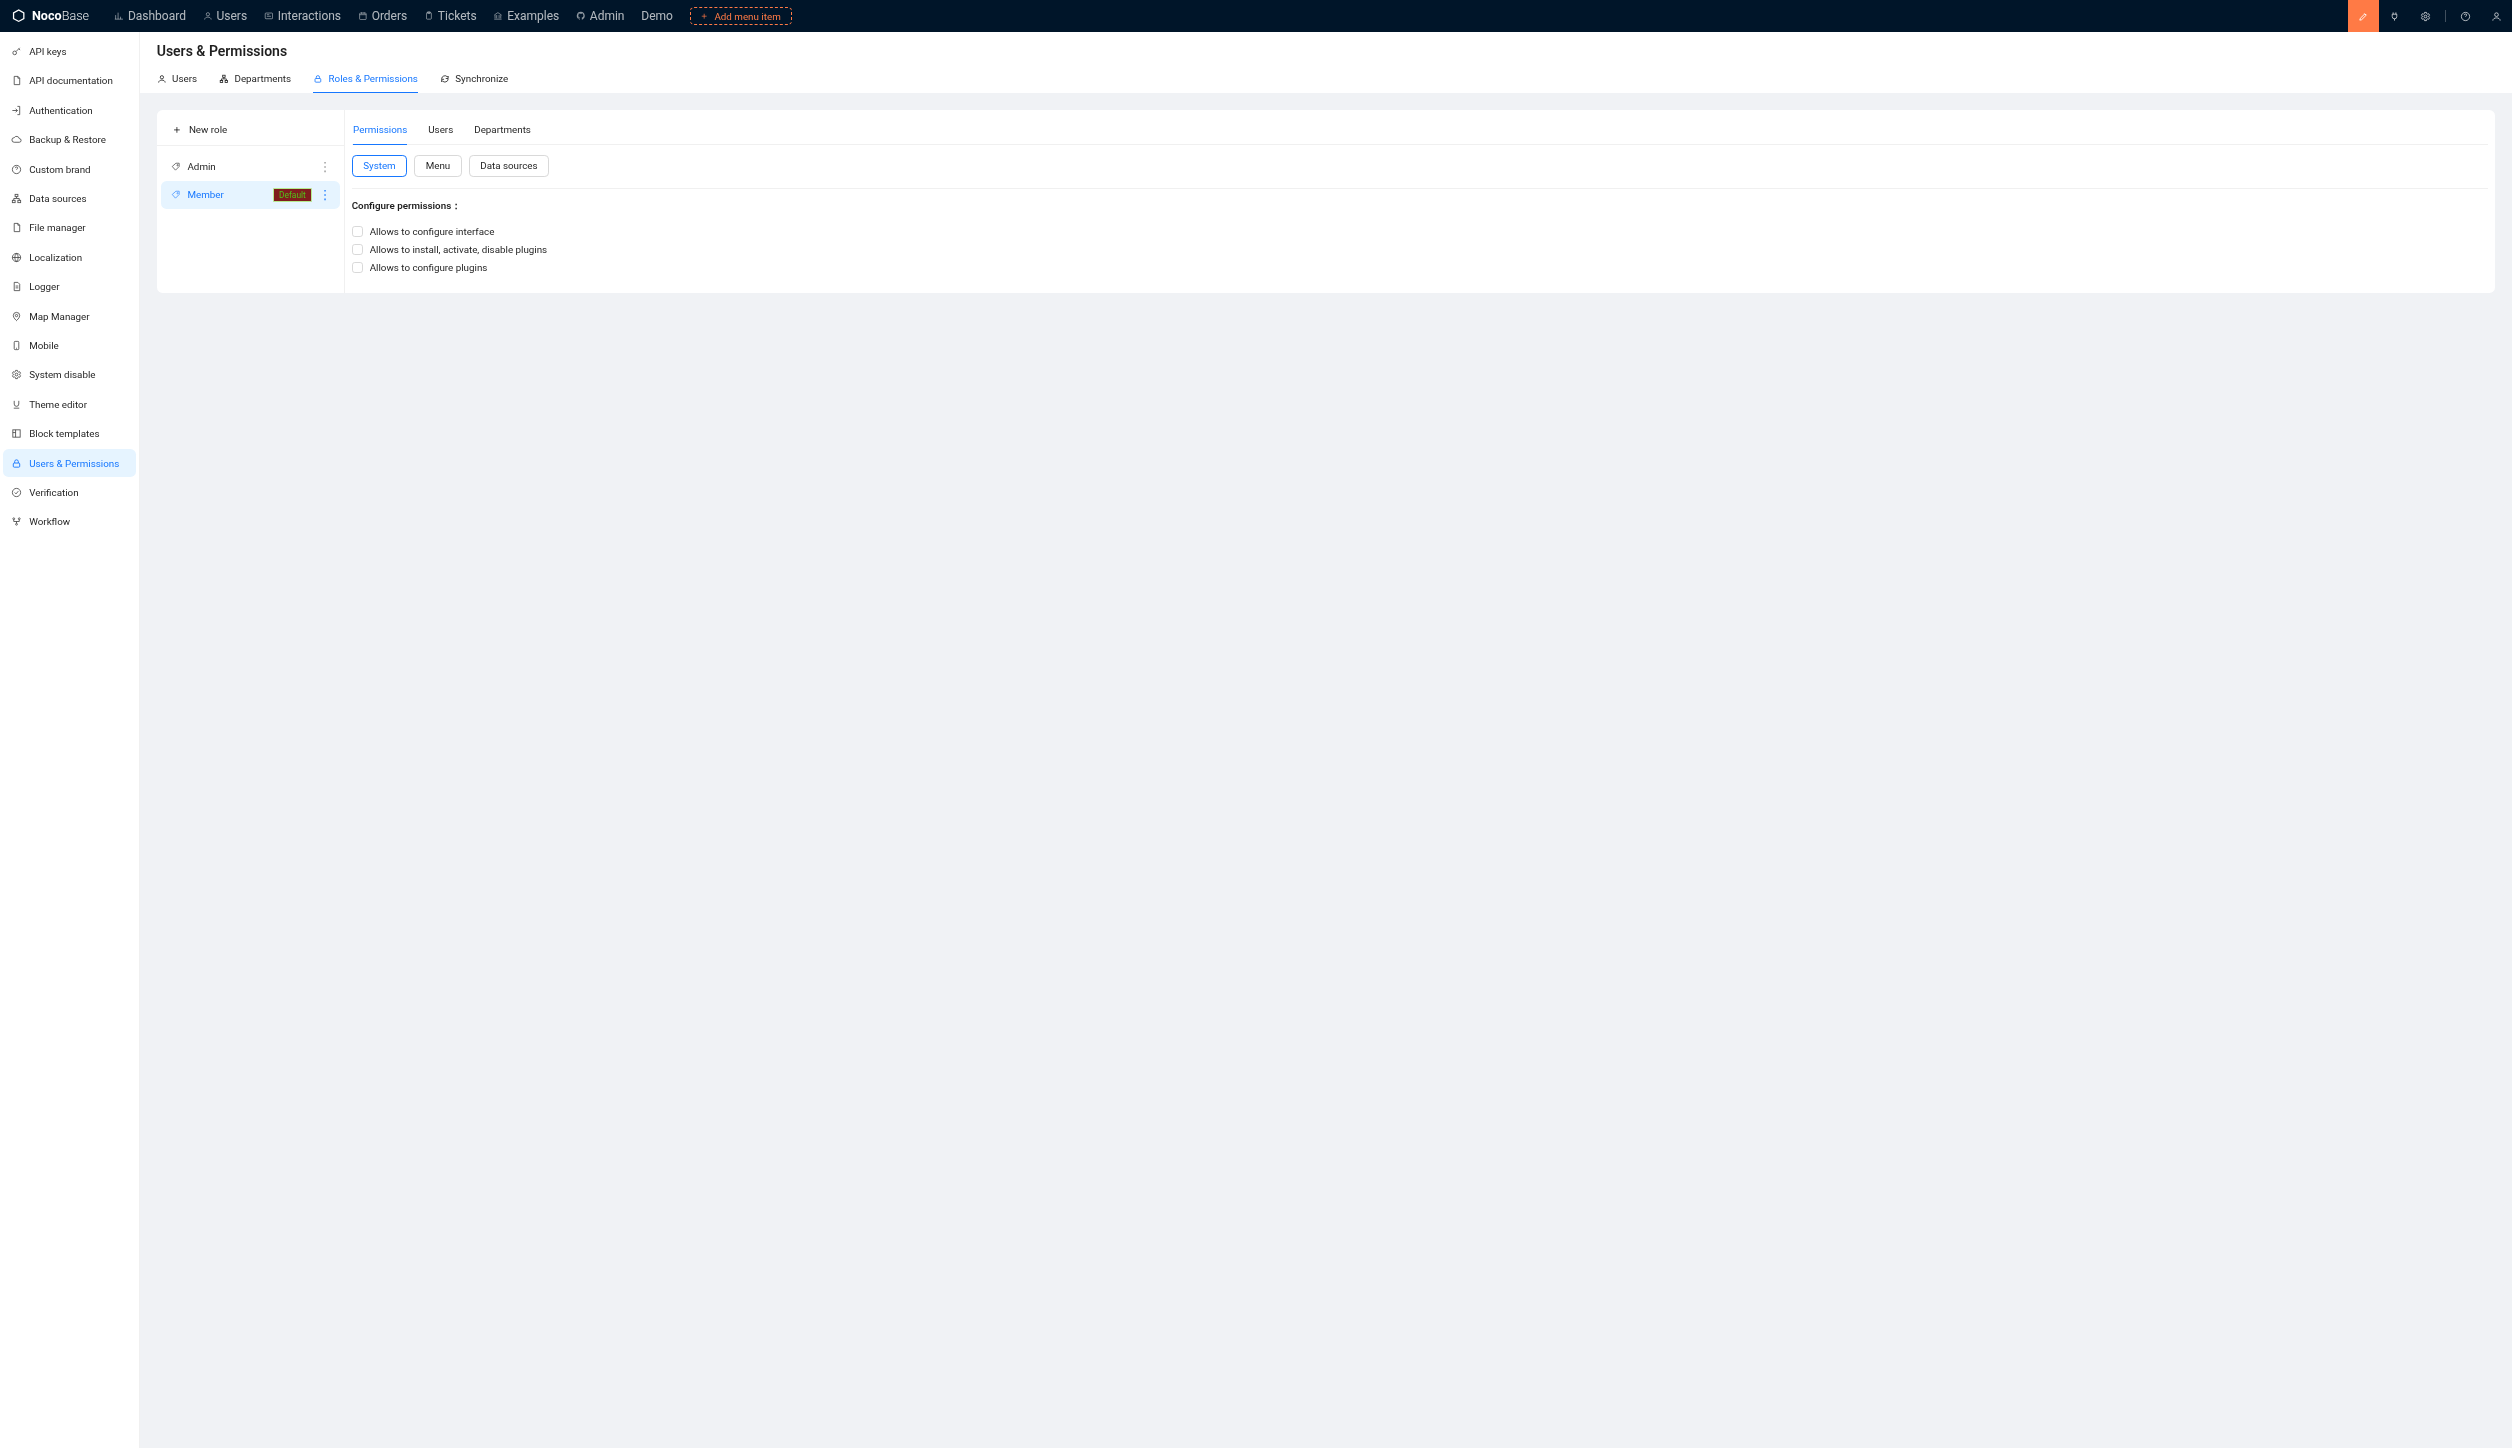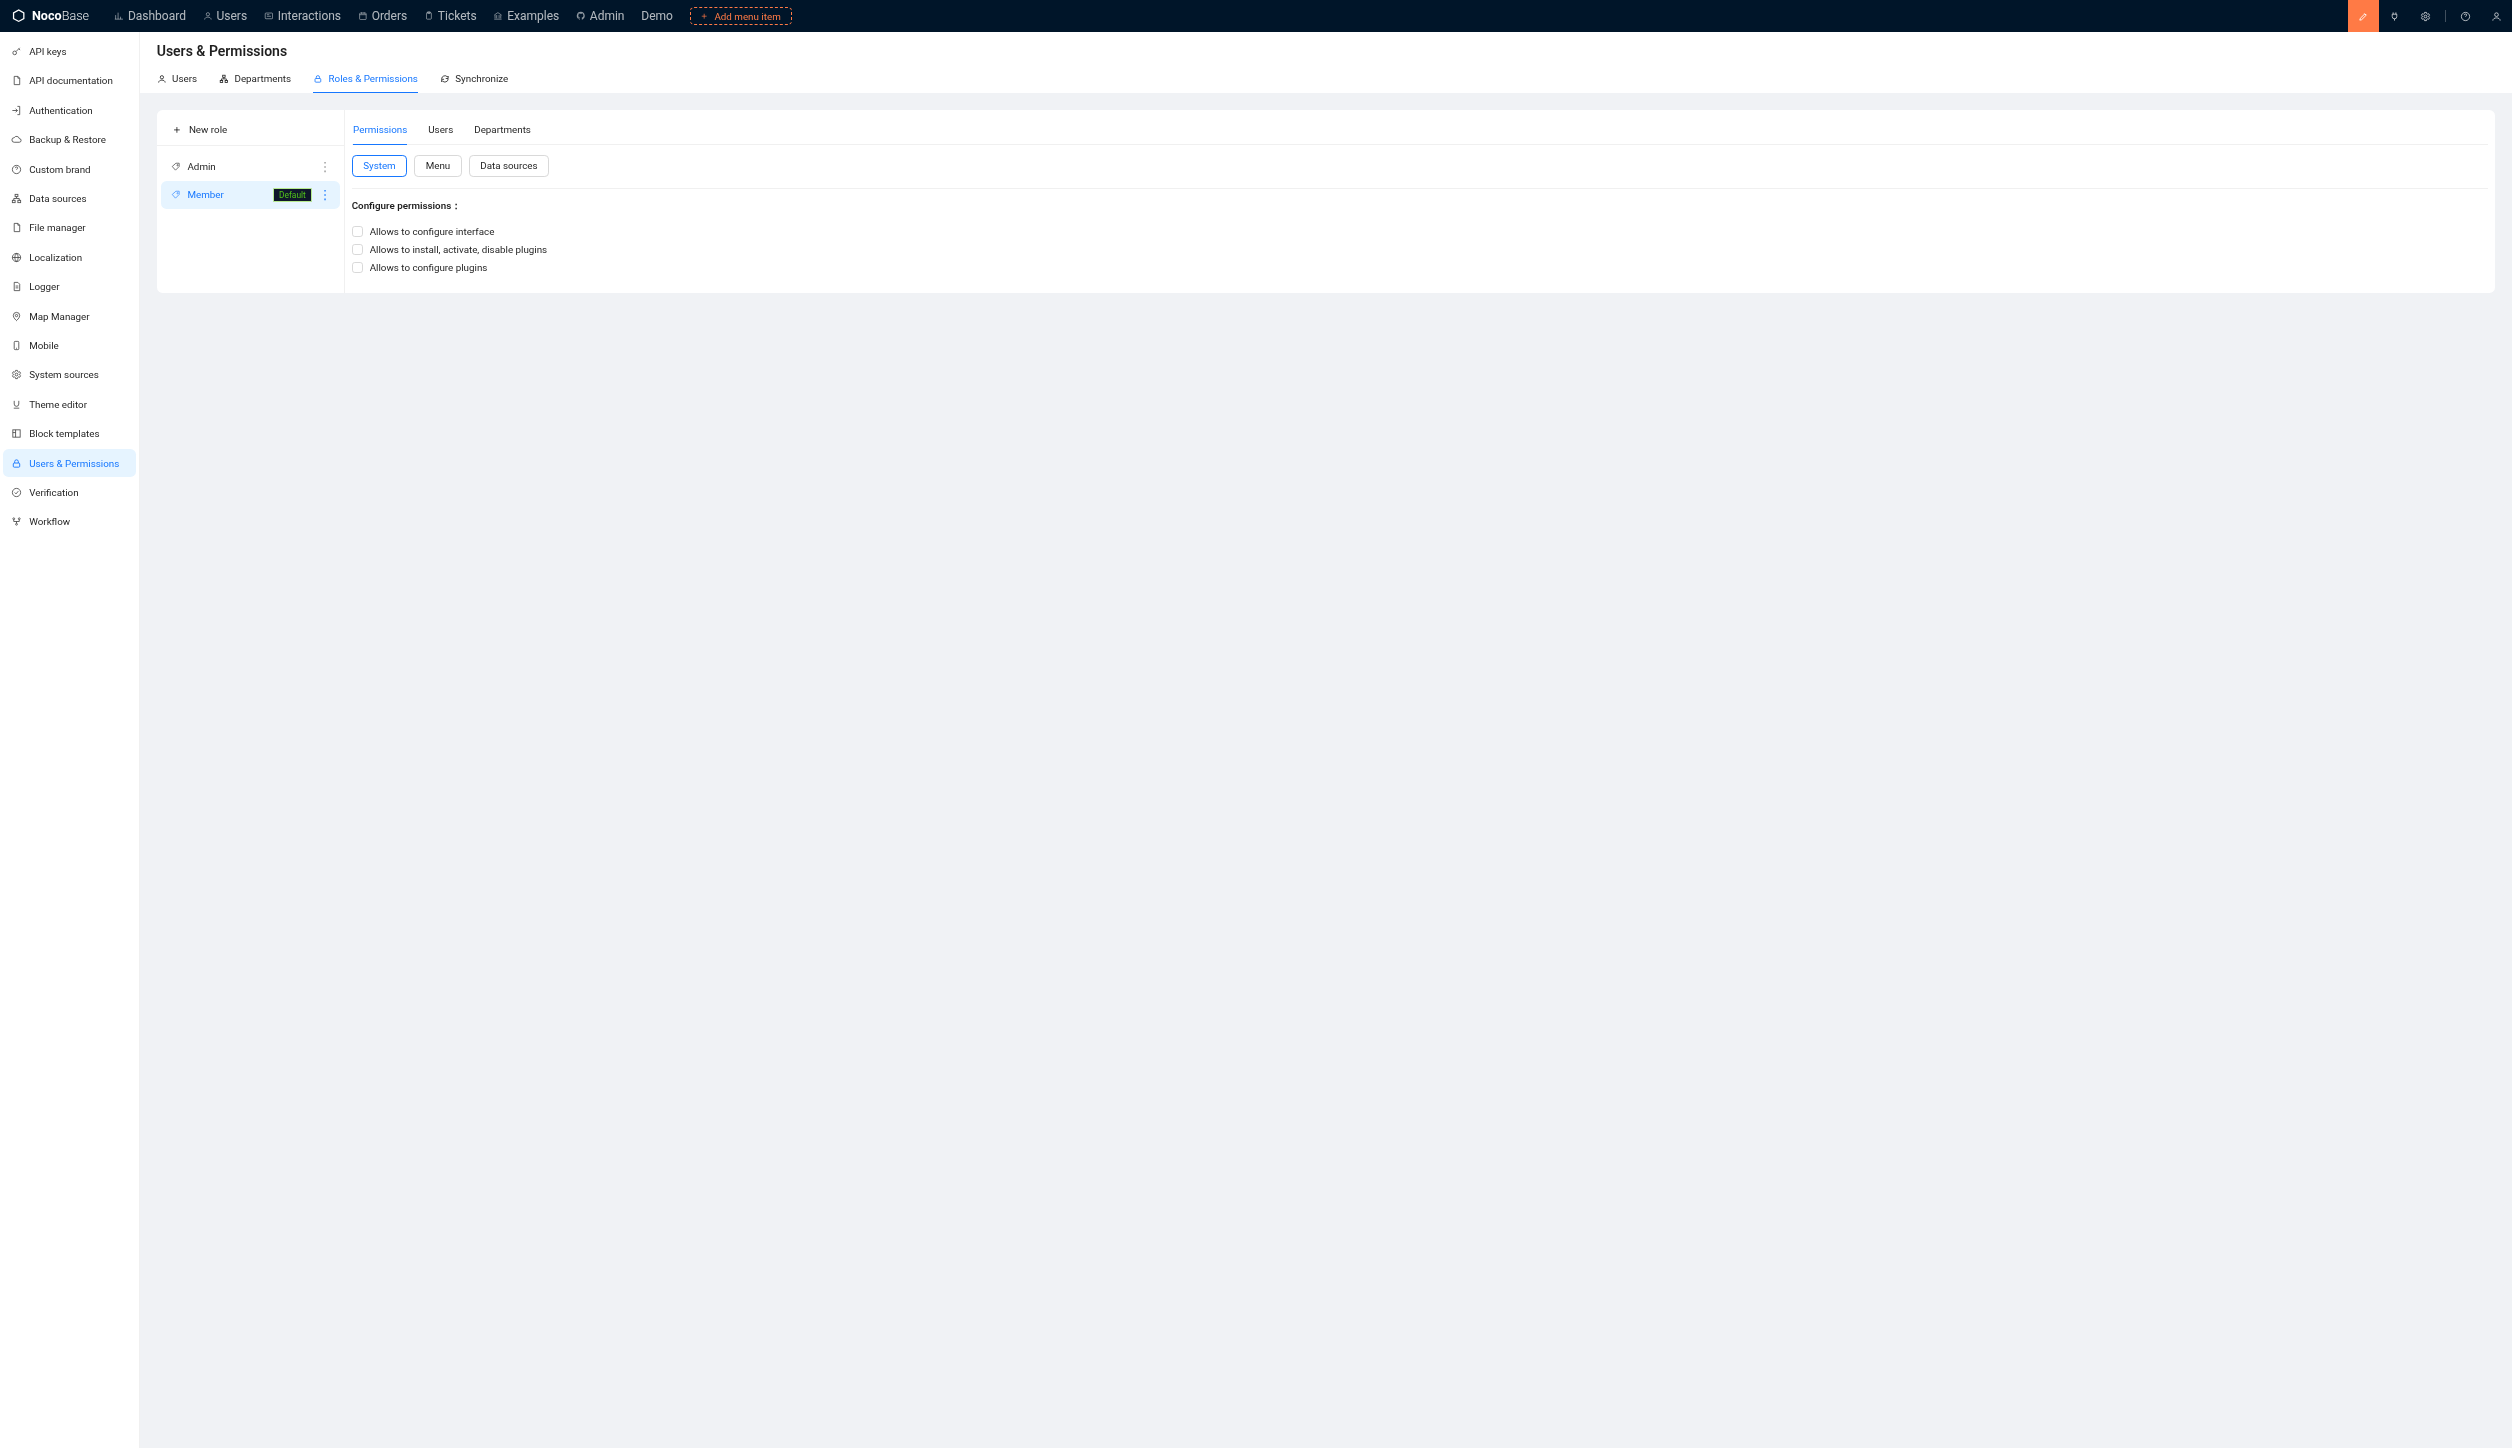--- a/index.html
+++ b/index.html
@@ -128,21 +128,21 @@
     padding: 0 9.8px;
     height: 28px;
     border-radius: 5.6px;
     font-size: 9.8px;
     cursor: pointer;
   }
   .role-item svg { width: 9.8px; height: 9.8px; opacity: 0.75; flex-shrink: 0;}
   .role-item .name { flex: 1; }
   .role-item .badge {
     font-size: 8.4px;
-    background: #0f172a;
+    background: #7f1d1d;
     border: 0.7px solid #b7eb8f;
     color: #52c41a;
     padding: 0 4.9px;
     border-radius: 1px;
     line-height: 12.6px;
   }
   .role-item .more { width:11px; color: rgba(0,0,0,0.45); font-size:12.6px; text-align:center;}
   .role-item.active { background: #e6f4ff; color: #1677ff; }
   .role-item.active .more { color: #1677ff; }
   
@@ -357,21 +357,21 @@
           <rect x="7" y="3" width="10" height="18" rx="2"></rect>
           <path d="M11 18h2"></path>
         </svg>
         <span>Mobile</span>
       </div>
     <div class="sidebar-item">
         <svg viewBox="0 0 24 24" fill="none" stroke="currentColor" stroke-width="2">
           <circle cx="12" cy="12" r="3"></circle>
           <path d="M19 12a7 7 0 00-.1-1.2l2-1.5-2-3.4-2.3 1a7 7 0 00-2-1.2L14 3h-4l-.6 2.7a7 7 0 00-2 1.2l-2.3-1-2 3.4 2 1.5A7 7 0 005 12c0 .4 0 .8.1 1.2l-2 1.5 2 3.4 2.3-1a7 7 0 002 1.2L10 21h4l.6-2.7a7 7 0 002-1.2l2.3 1 2-3.4-2-1.5c.1-.4.1-.8.1-1.2z"></path>
         </svg>
-        <span>System sources</span>
+        <span>System disable</span>
       </div>
     <div class="sidebar-item">
         <svg viewBox="0 0 24 24" fill="none" stroke="currentColor" stroke-width="2">
           <path d="M7 4v7a5 5 0 0010 0V4M6 20h12"></path>
         </svg>
         <span>Theme editor</span>
       </div>
     <div class="sidebar-item">
         <svg viewBox="0 0 24 24" fill="none" stroke="currentColor" stroke-width="2">
           <rect x="4" y="4" width="16" height="16"></rect>

